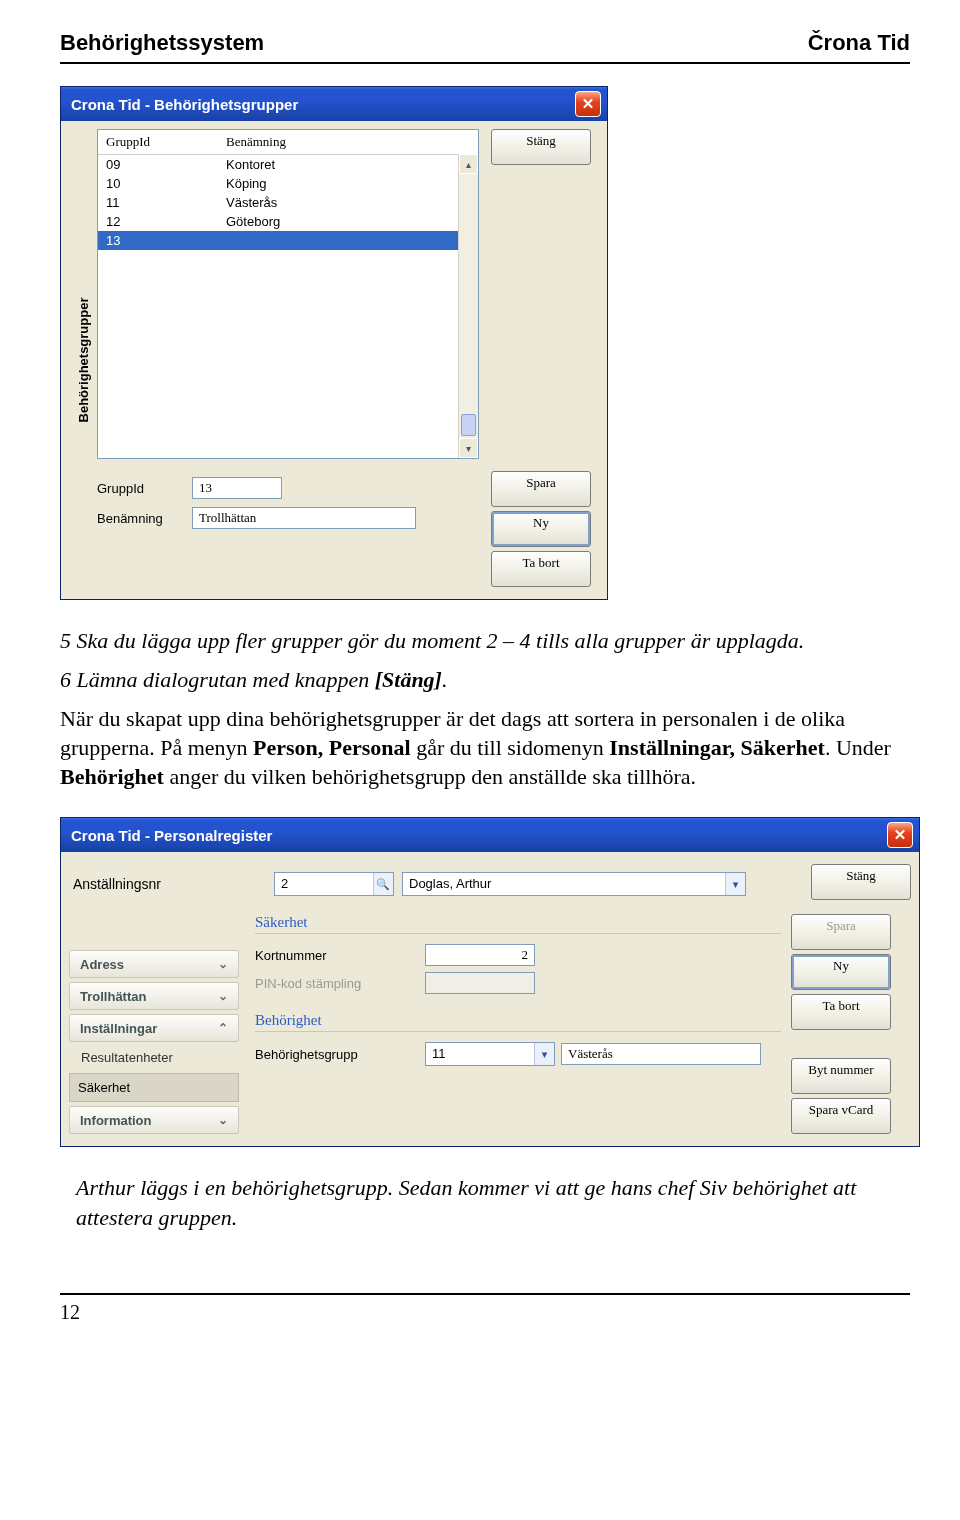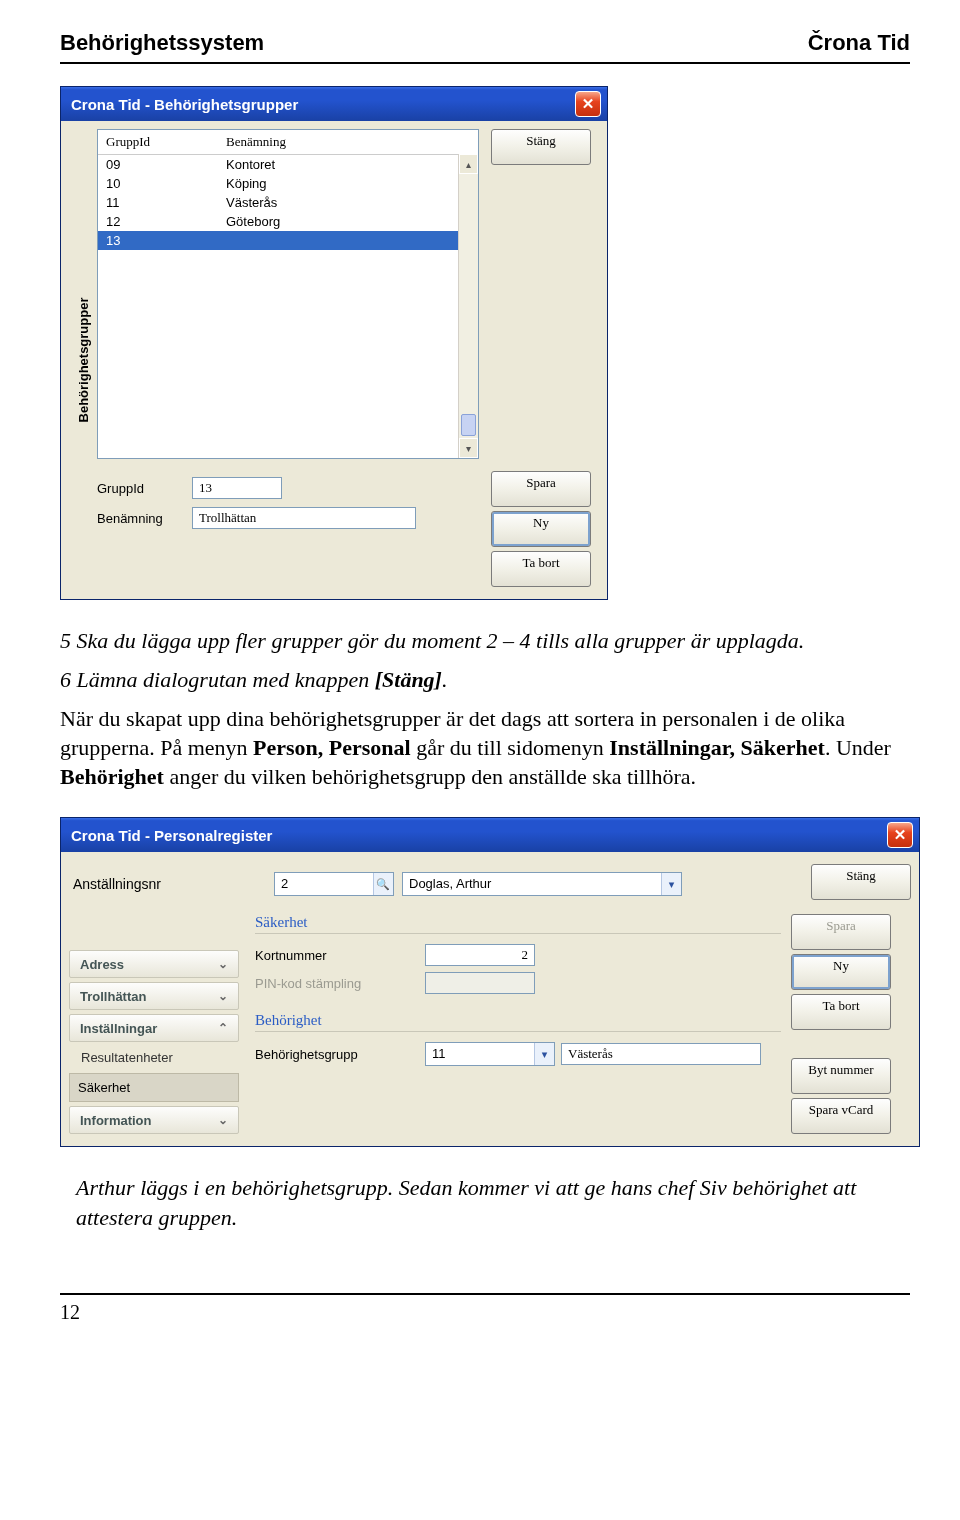--- a/index.html
+++ b/index.html
@@ -279,21 +279,21 @@
   </div>
   <div class="xp-client">
     <div class="dlg2-row1">
       <label>Anställningsnr</label>
       <div style="width:55px;"></div>
       <div class="combo" style="width:120px;">
         <div class="cval">2</div>
         <div style="flex:1"></div>
         <div class="cbtn">🔍</div>
       </div>
-      <div class="combo" style="width:280px;">
+      <div class="combo" style="width:344px;">
         <div class="cval">Doglas, Arthur</div>
         <div style="flex:1"></div>
         <div class="cbtn">▾</div>
       </div>
       <div style="flex:1"></div>
       <div class="xp-btn" style="width:100px">Stäng</div>
     </div>
 
     <div class="dlg2-body">
       <div class="nav-panel">

